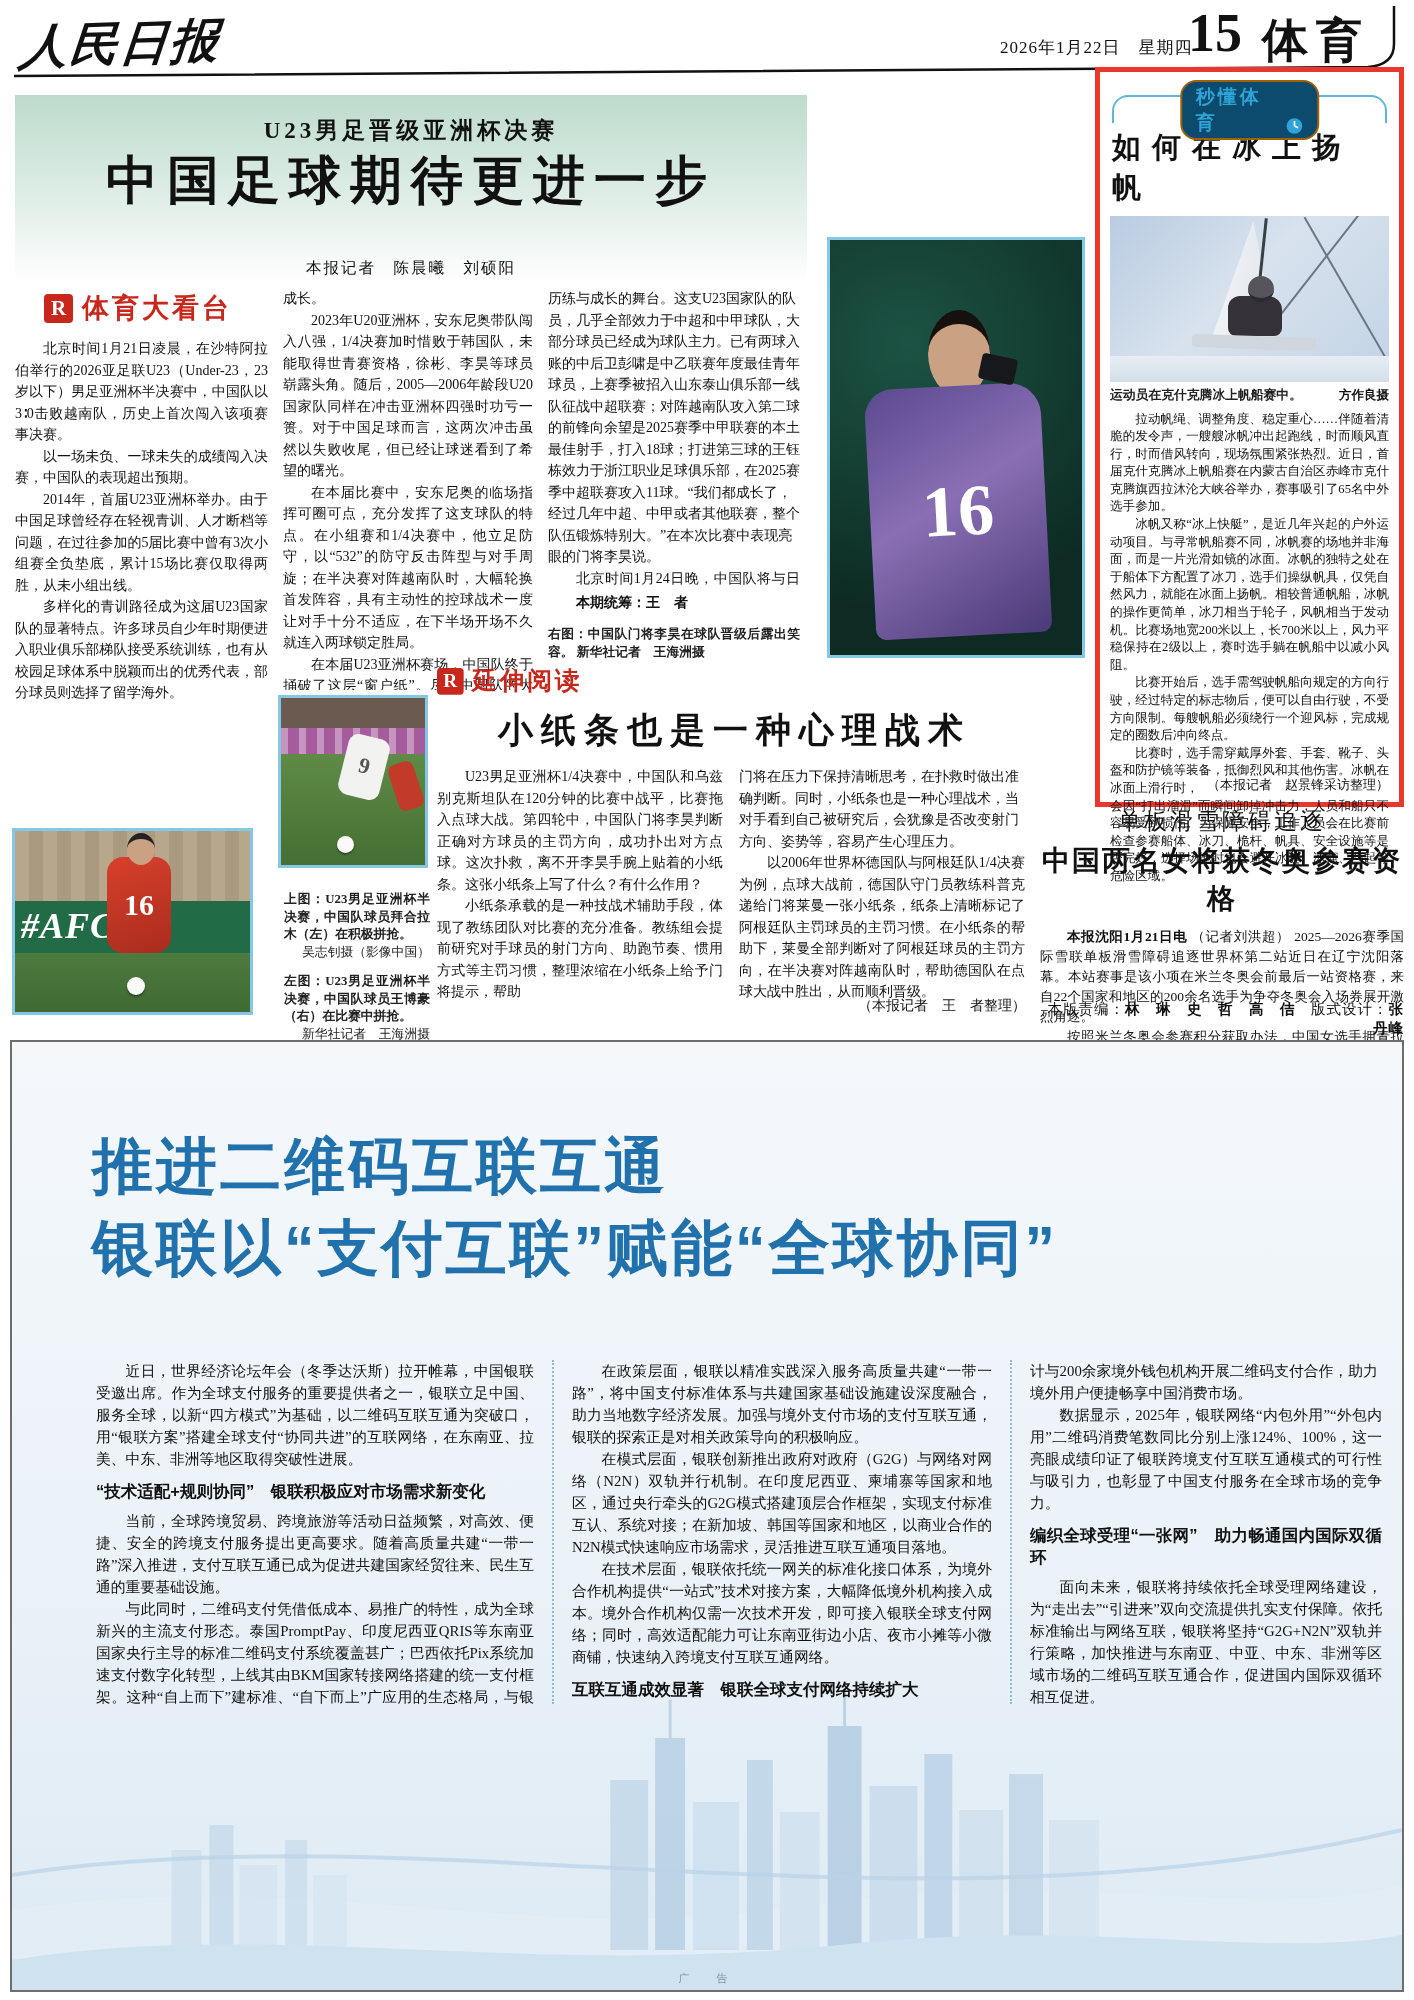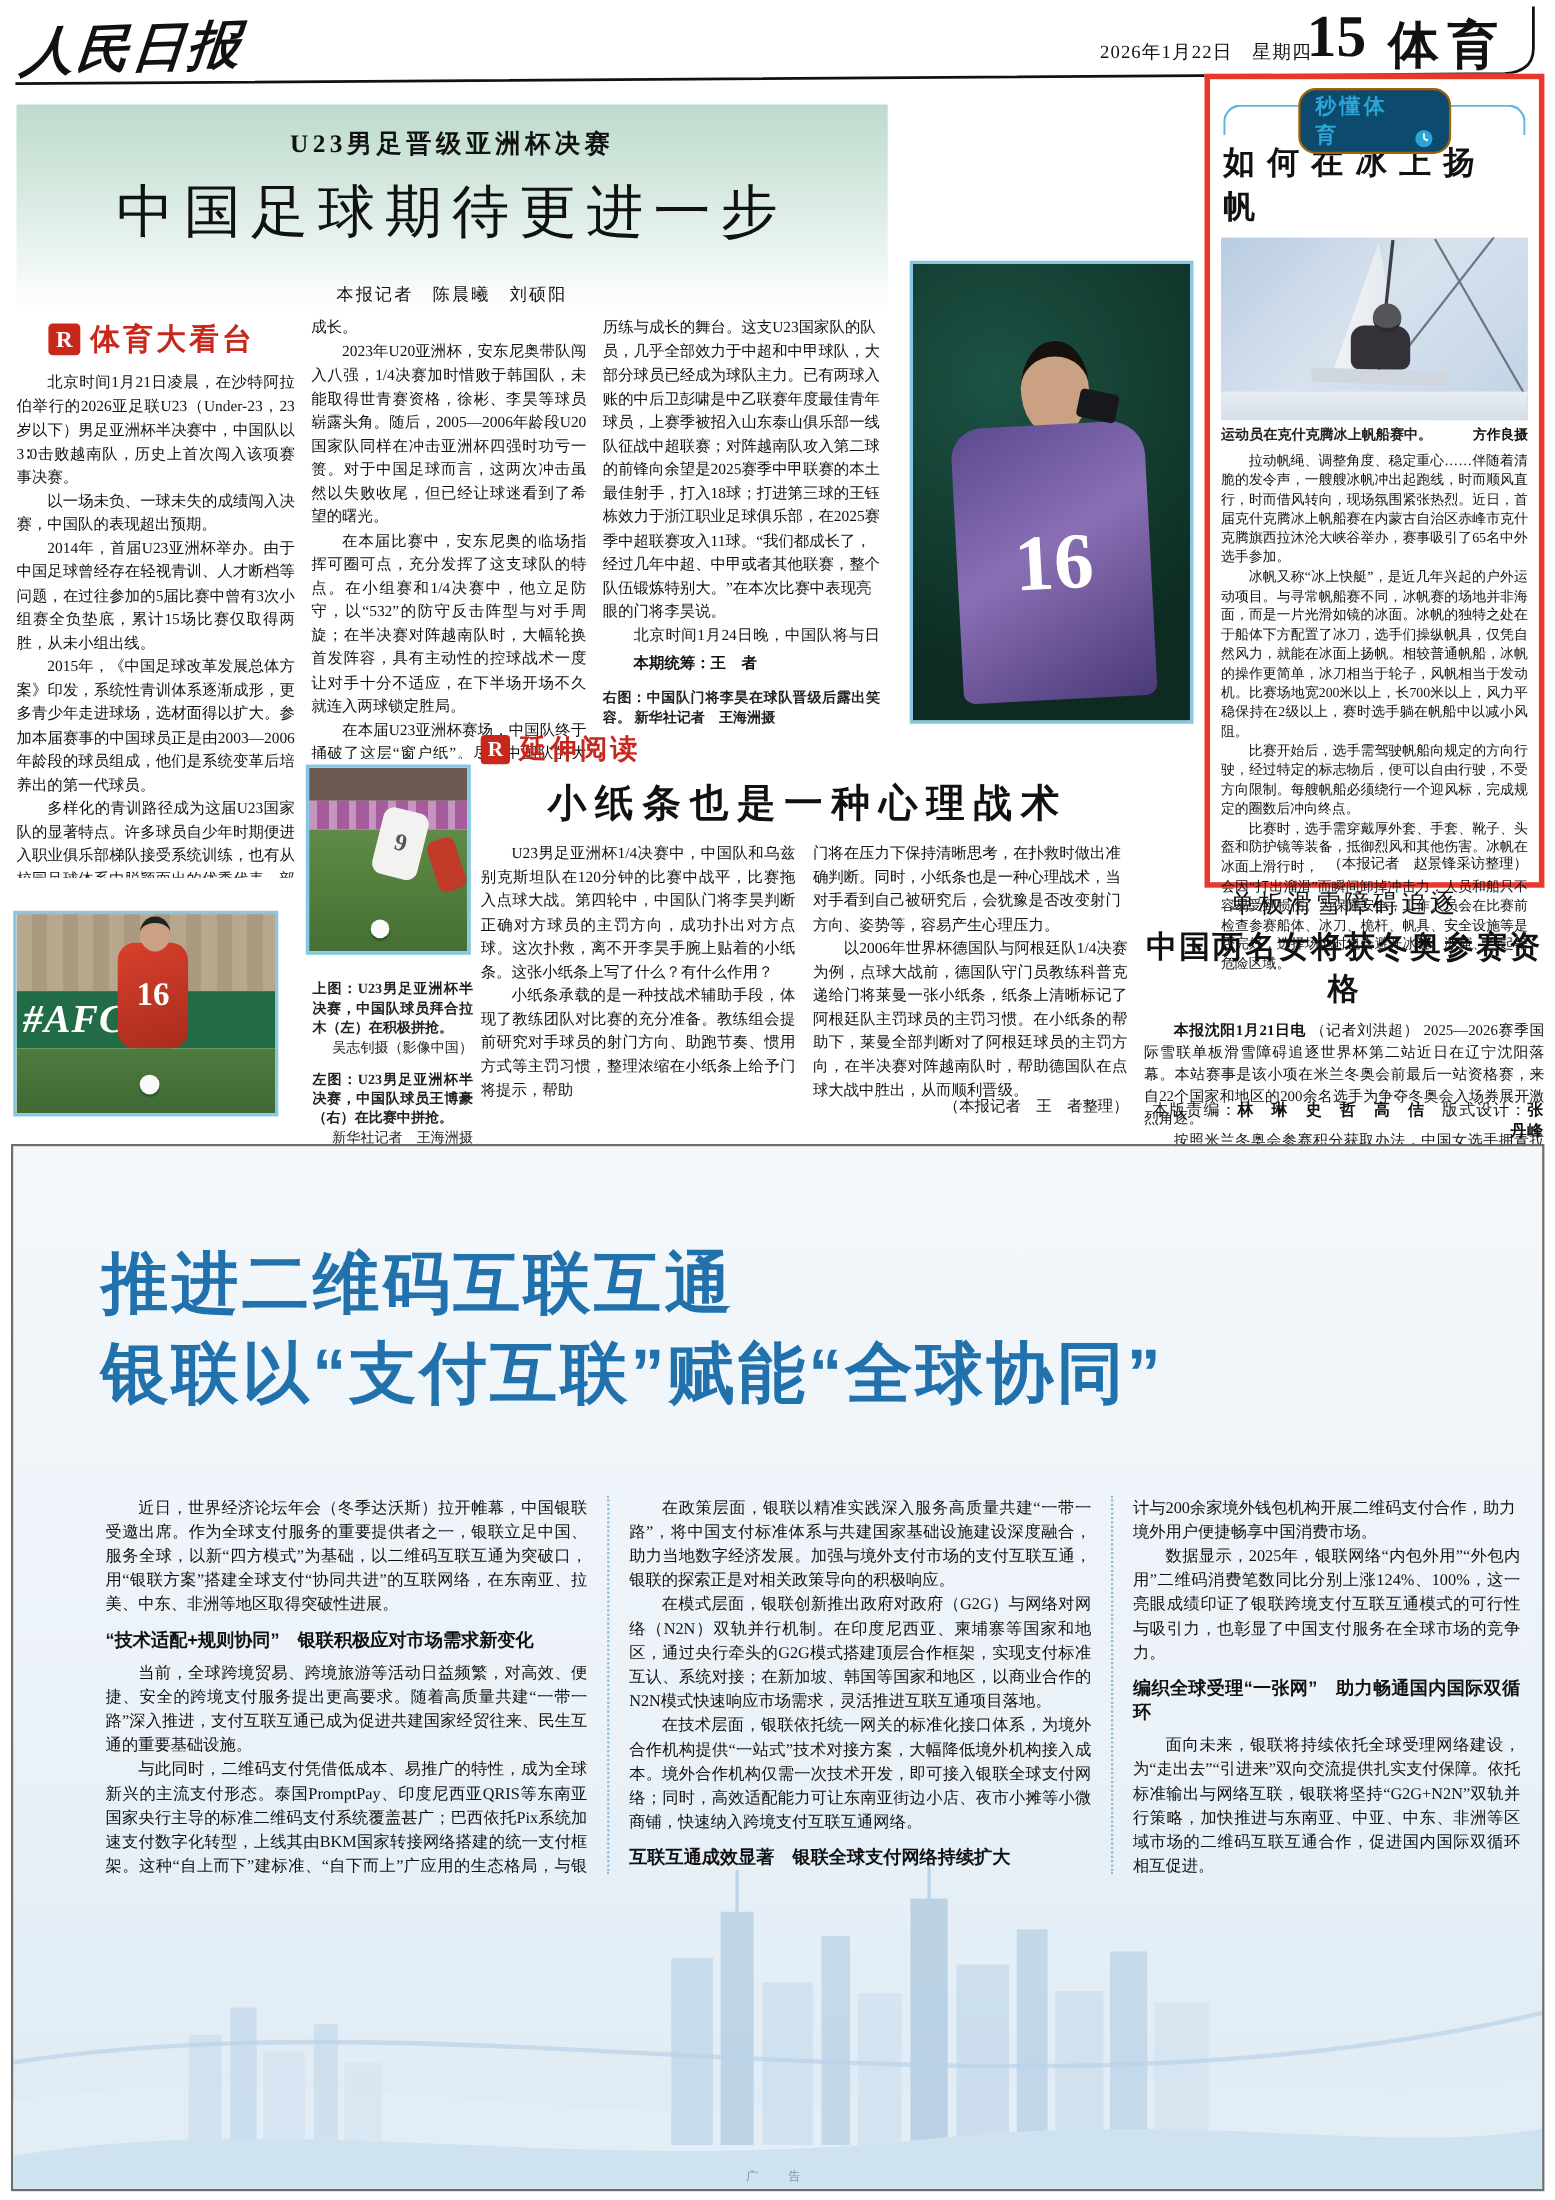--- a/index.html
+++ b/index.html
@@ -16,21 +16,21 @@
   .masthead-logo{left:20px;top:12px;font-size:48px;font-weight:900;font-style:italic;
      letter-spacing:2px;transform:skewX(-7deg) rotate(-2deg);}
   .date-line{left:1000px;top:36px;font-size:17px;letter-spacing:1px;}
   .page-number{left:1188px;top:2px;font-size:54px;font-weight:bold;}
   .section-title{left:1262px;top:10px;font-size:46px;font-weight:bold;letter-spacing:8px;}
 
   
   .lead-box{left:15px;top:95px;width:792px;height:188px;
      background:linear-gradient(180deg,#bddbcc 0%,#dfeee7 55%,#ffffff 100%);text-align:center;}
   .lead-kicker{padding-top:20px;font-size:23px;font-weight:bold;letter-spacing:4px;}
-  .lead-headline{margin-top:12px;font-size:52px;font-weight:normal;letter-spacing:9px;}
+  .lead-headline{font-size:52px;font-weight:bold;letter-spacing:9px;}
   .lead-byline{position:absolute;bottom:4px;width:100%;font-size:15.5px;letter-spacing:2px;}
 
   .rbadge{display:flex;align-items:center;gap:9px;}
   .rsq{width:29px;height:29px;background:#c8271c;color:#fff;border-radius:4px;
      display:flex;align-items:center;justify-content:center;font-size:21px;font-weight:bold;}
   .rlabel{color:#c8271c;font-weight:bold;font-size:27px;letter-spacing:3px;}
 
   .col{overflow:hidden;}
   .col p{margin-bottom:0;}
   .coordinator{margin-top:8px;font-weight:bold;text-indent:2em;font-size:14px;}
@@ -135,21 +135,20 @@
 
   <div class="abs rbadge" style="left:44px;top:290px;">
     <span class="rsq">R</span>
     <span class="rlabel sans">体育大看台</span>
   </div>
 
   <div class="abs col bodytext" style="left:15px;top:338px;width:253px;height:460px;">
     <p class="para">北京时间1月21日凌晨，在沙特阿拉伯举行的2026亚足联U23（Under-23，23岁以下）男足亚洲杯半决赛中，中国队以3∶0击败越南队，历史上首次闯入该项赛事决赛。</p>
     <p class="para">以一场未负、一球未失的成绩闯入决赛，中国队的表现超出预期。</p>
     <p class="para">2014年，首届U23亚洲杯举办。由于中国足球曾经存在轻视青训、人才断档等问题，在过往参加的5届比赛中曾有3次小组赛全负垫底，累计15场比赛仅取得两胜，从未小组出线。</p>
-    <p class="para">2015年，《中国足球改革发展总体方案》印发，系统性青训体系逐渐成形，更多青少年走进球场，选材面得以扩大。参加本届赛事的中国球员正是由2003—2006年龄段的球员组成，他们是系统变革后培养出的第一代球员。</p>
     <p class="para">多样化的青训路径成为这届U23国家队的显著特点。许多球员自少年时期便进入职业俱乐部梯队接受系统训练，也有从校园足球体系中脱颖而出的优秀代表，部分球员则选择了留学海外。</p>
 
   </div>
 
   <div class="abs col bodytext" style="left:283px;top:288px;width:250px;height:402px;">
     <p>成长。</p>
     <p class="para">2023年U20亚洲杯，安东尼奥带队闯入八强，1/4决赛加时惜败于韩国队，未能取得世青赛资格，徐彬、李昊等球员崭露头角。随后，2005—2006年龄段U20国家队同样在冲击亚洲杯四强时功亏一篑。对于中国足球而言，这两次冲击虽然以失败收尾，但已经让球迷看到了希望的曙光。</p>
     <p class="para">在本届比赛中，安东尼奥的临场指挥可圈可点，充分发挥了这支球队的特点。在小组赛和1/4决赛中，他立足防守，以“532”的防守反击阵型与对手周旋；在半决赛对阵越南队时，大幅轮换首发阵容，具有主动性的控球战术一度让对手十分不适应，在下半场开场不久就连入两球锁定胜局。</p>
     <p class="para">在本届U23亚洲杯赛场，中国队终于捅破了这层“窗户纸”。尽管中国队的大多数比赛场面并不占优，但凭借有效的战术、忠实执行战术纪律和敢于拼搏的精神，队员们实现了突破。</p>
 

